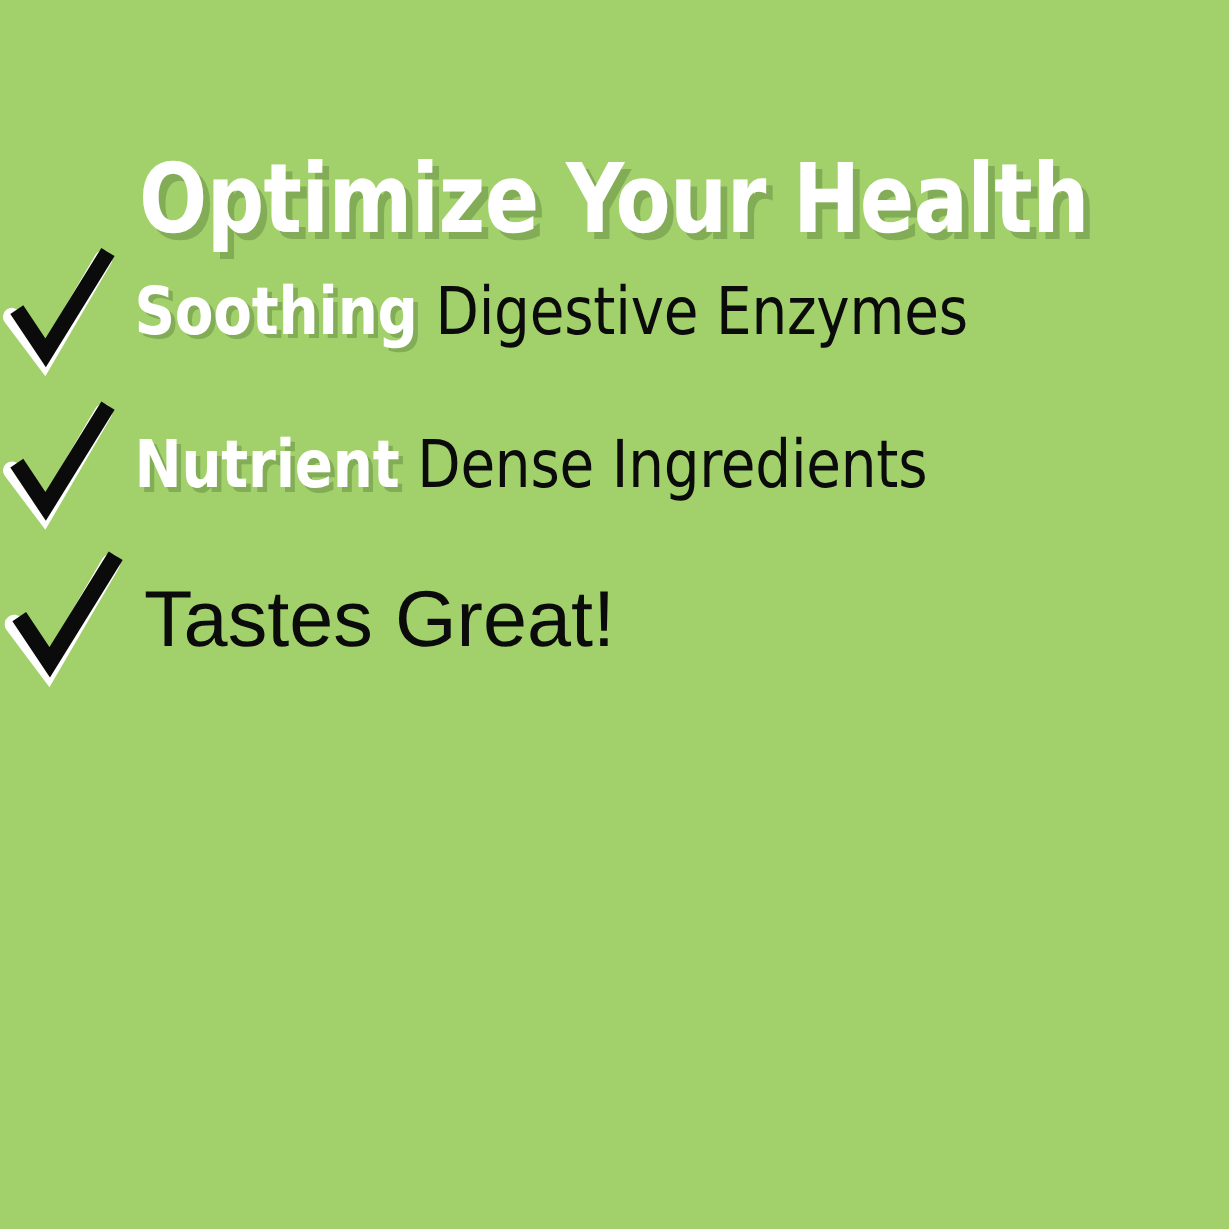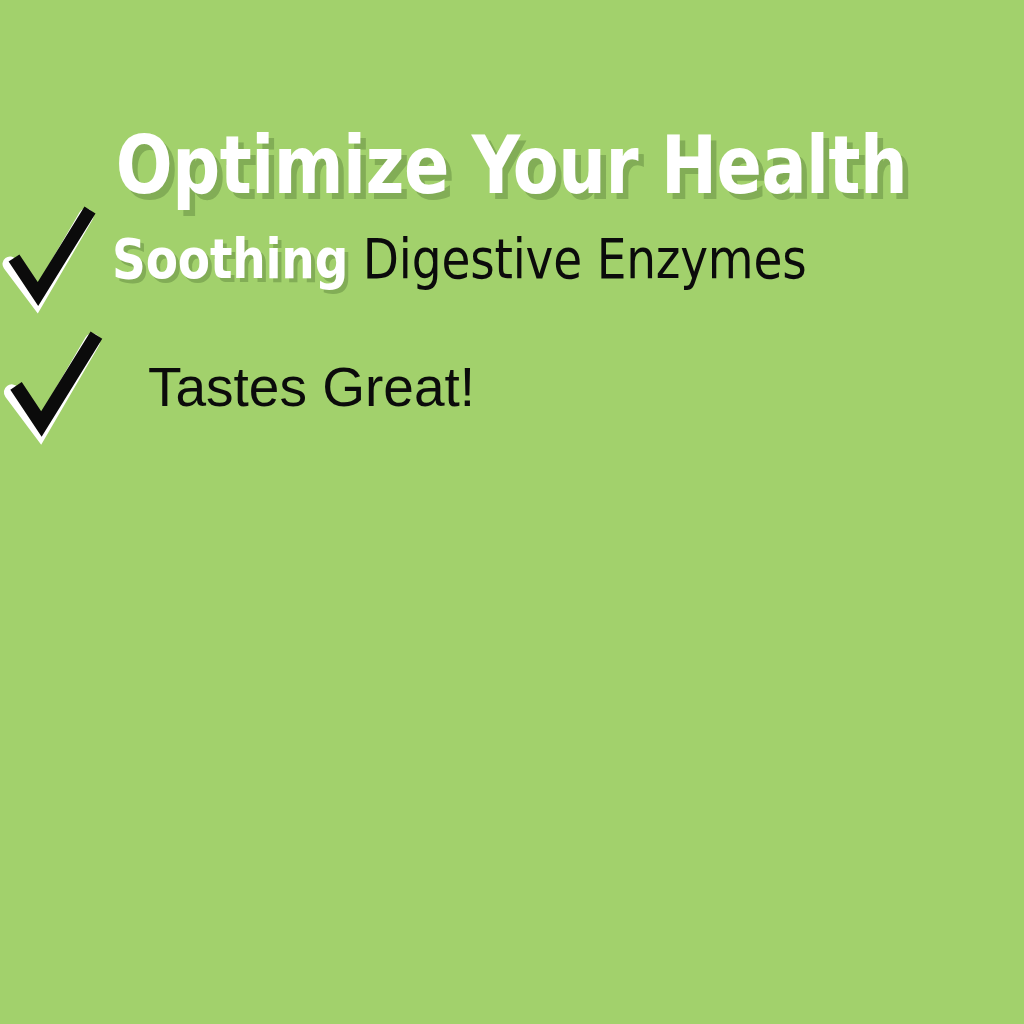--- a/index.html
+++ b/index.html
@@ -107,24 +107,23 @@
   }
   .benefit-text .emph {
     font-weight: 700;
     color: #ffffff;
     text-shadow: 4px 4px 0 #82ad56;
   }
 
   
   .benefit-row.wide .benefit-text {
     font-family: "Liberation Sans", sans-serif;
-    font-size: 55px;
+    font-size: 66px;
     transform: scaleX(1);
     letter-spacing: 0;
-    margin-left: 28px;
   }
   .benefit-row.wide .check-icon,
   .benefit-row.wide .check-icon svg {
     width: 104px;
     height: 110px;
   }
 </style>
 </head>
 <body>
 
@@ -142,20 +141,29 @@
           <path class="check-shadow" d="M10 56 L37 92 L86 8"></path>
           <path class="check-mark" d="M14 50 L38 86 L90 2"></path>
         </svg>
       </span>
       <span class="benefit-text"><span class="lead"></span><span class="emph">Soothing</span><span class="trail"> Digestive Enzymes</span></span>
     </li>
 
 
 
 
+    <li class="benefit-row">
+      <span class="check-icon">
+        <svg viewBox="0 0 96 104" xmlns="http://www.w3.org/2000/svg" aria-hidden="true">
+          <path class="check-shadow" d="M10 56 L37 92 L86 8"></path>
+          <path class="check-mark" d="M14 50 L38 86 L90 2"></path>
+        </svg>
+      </span>
+      <span class="benefit-text"><span class="lead"></span><span class="emph">Nutrient</span><span class="trail"> Dense Ingredients</span></span>
+    </li>
 
     <li class="benefit-row wide">
       <span class="check-icon">
         <svg viewBox="0 0 96 104" xmlns="http://www.w3.org/2000/svg" aria-hidden="true">
           <path class="check-shadow" d="M10 56 L37 92 L86 8"></path>
           <path class="check-mark" d="M14 50 L38 86 L90 2"></path>
         </svg>
       </span>
       <span class="benefit-text"><span class="lead">Tastes Great!</span><span class="emph"></span><span class="trail"></span></span>
     </li>

